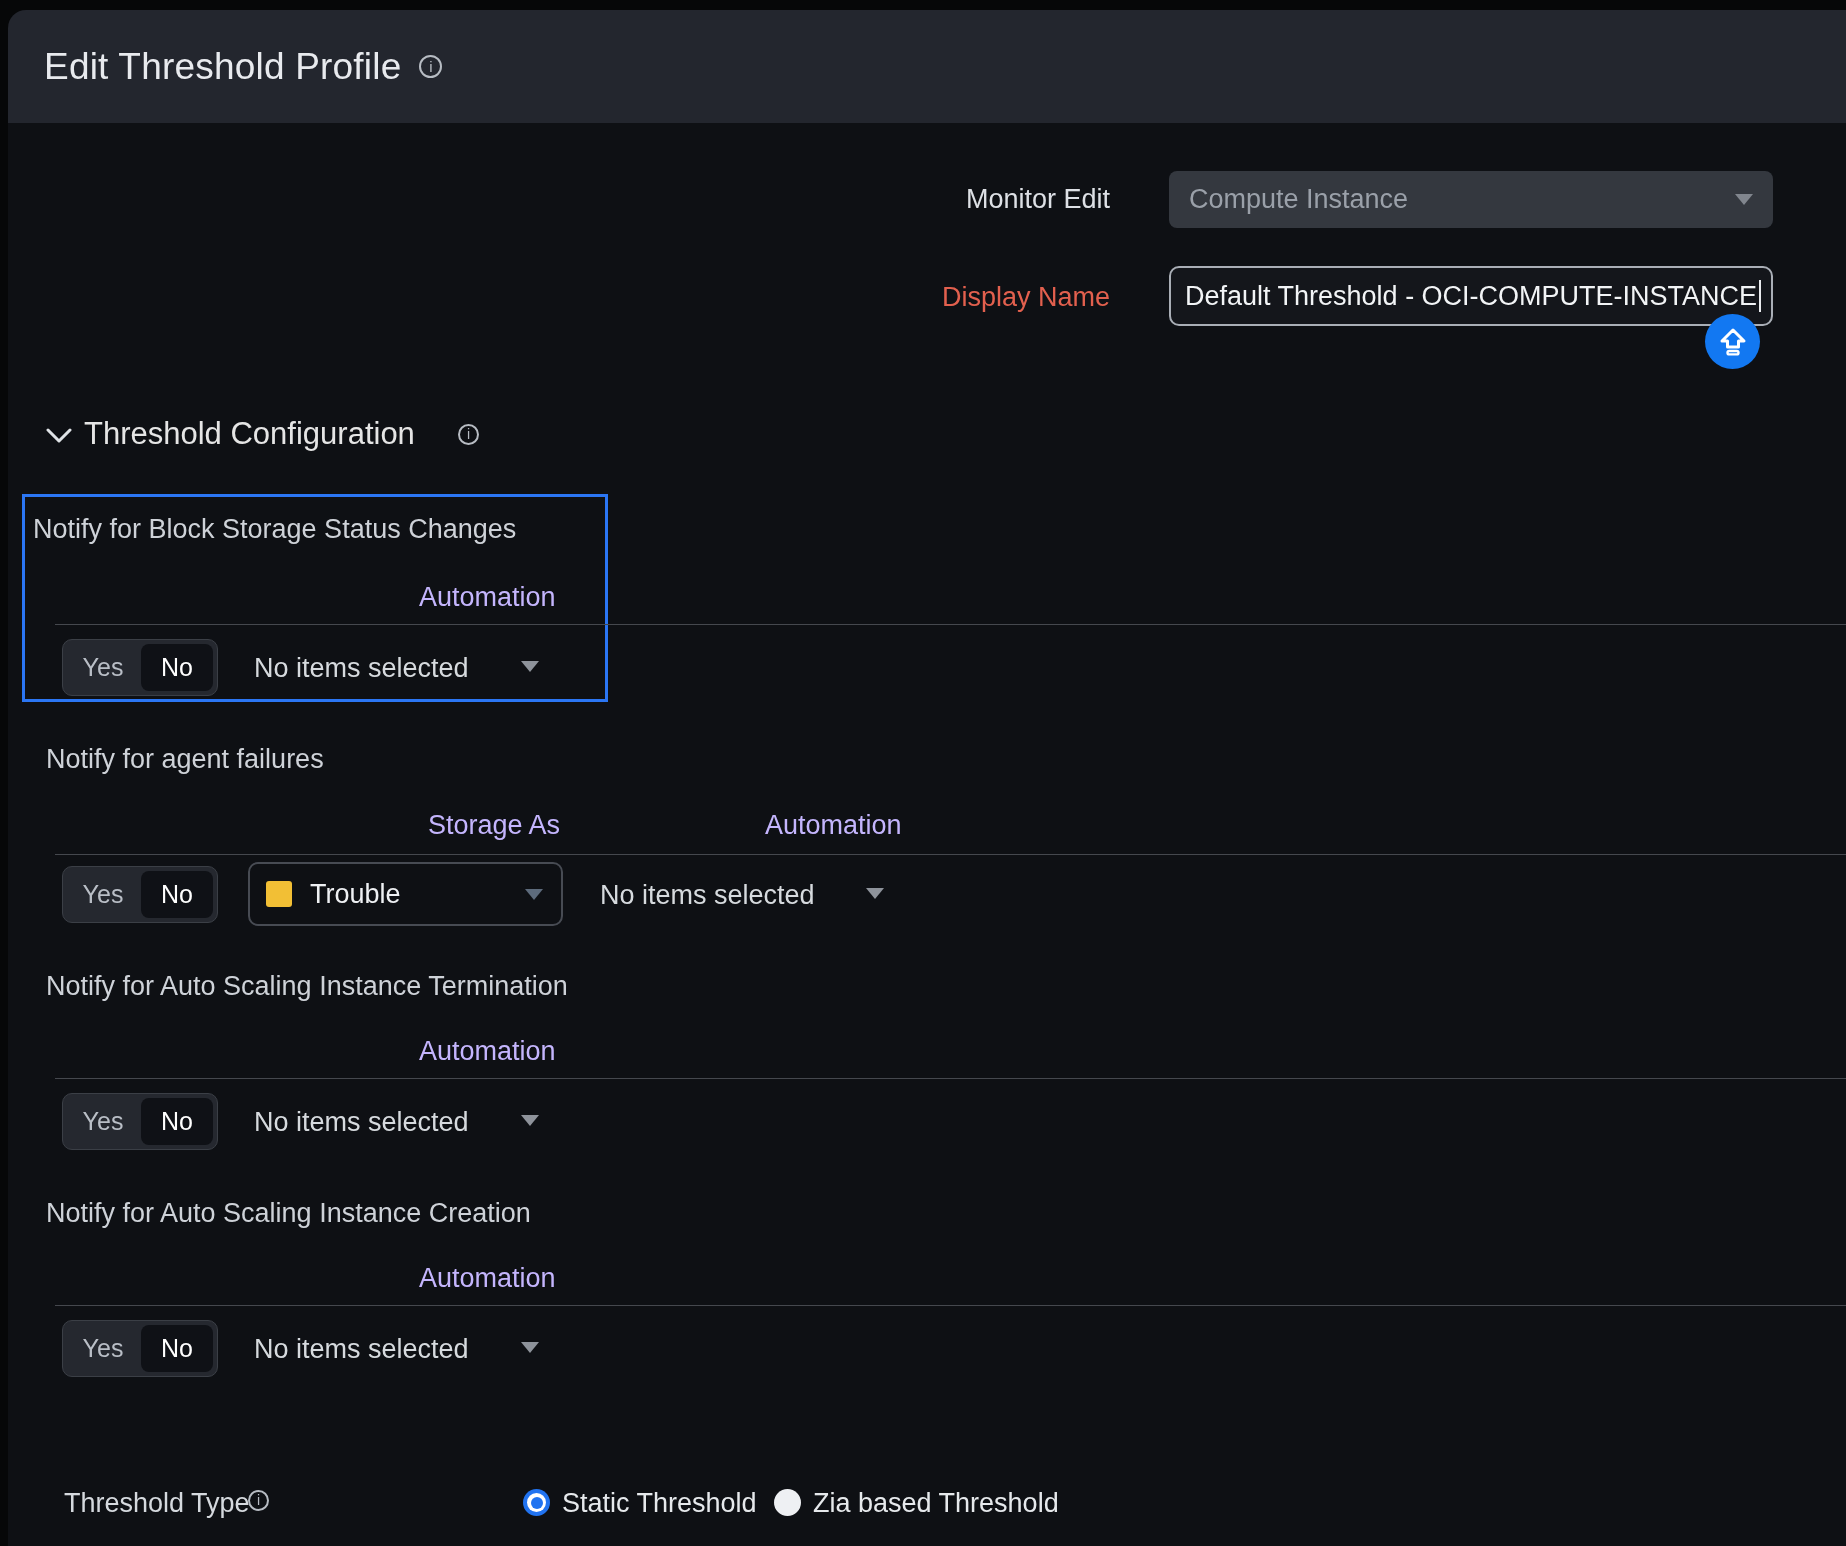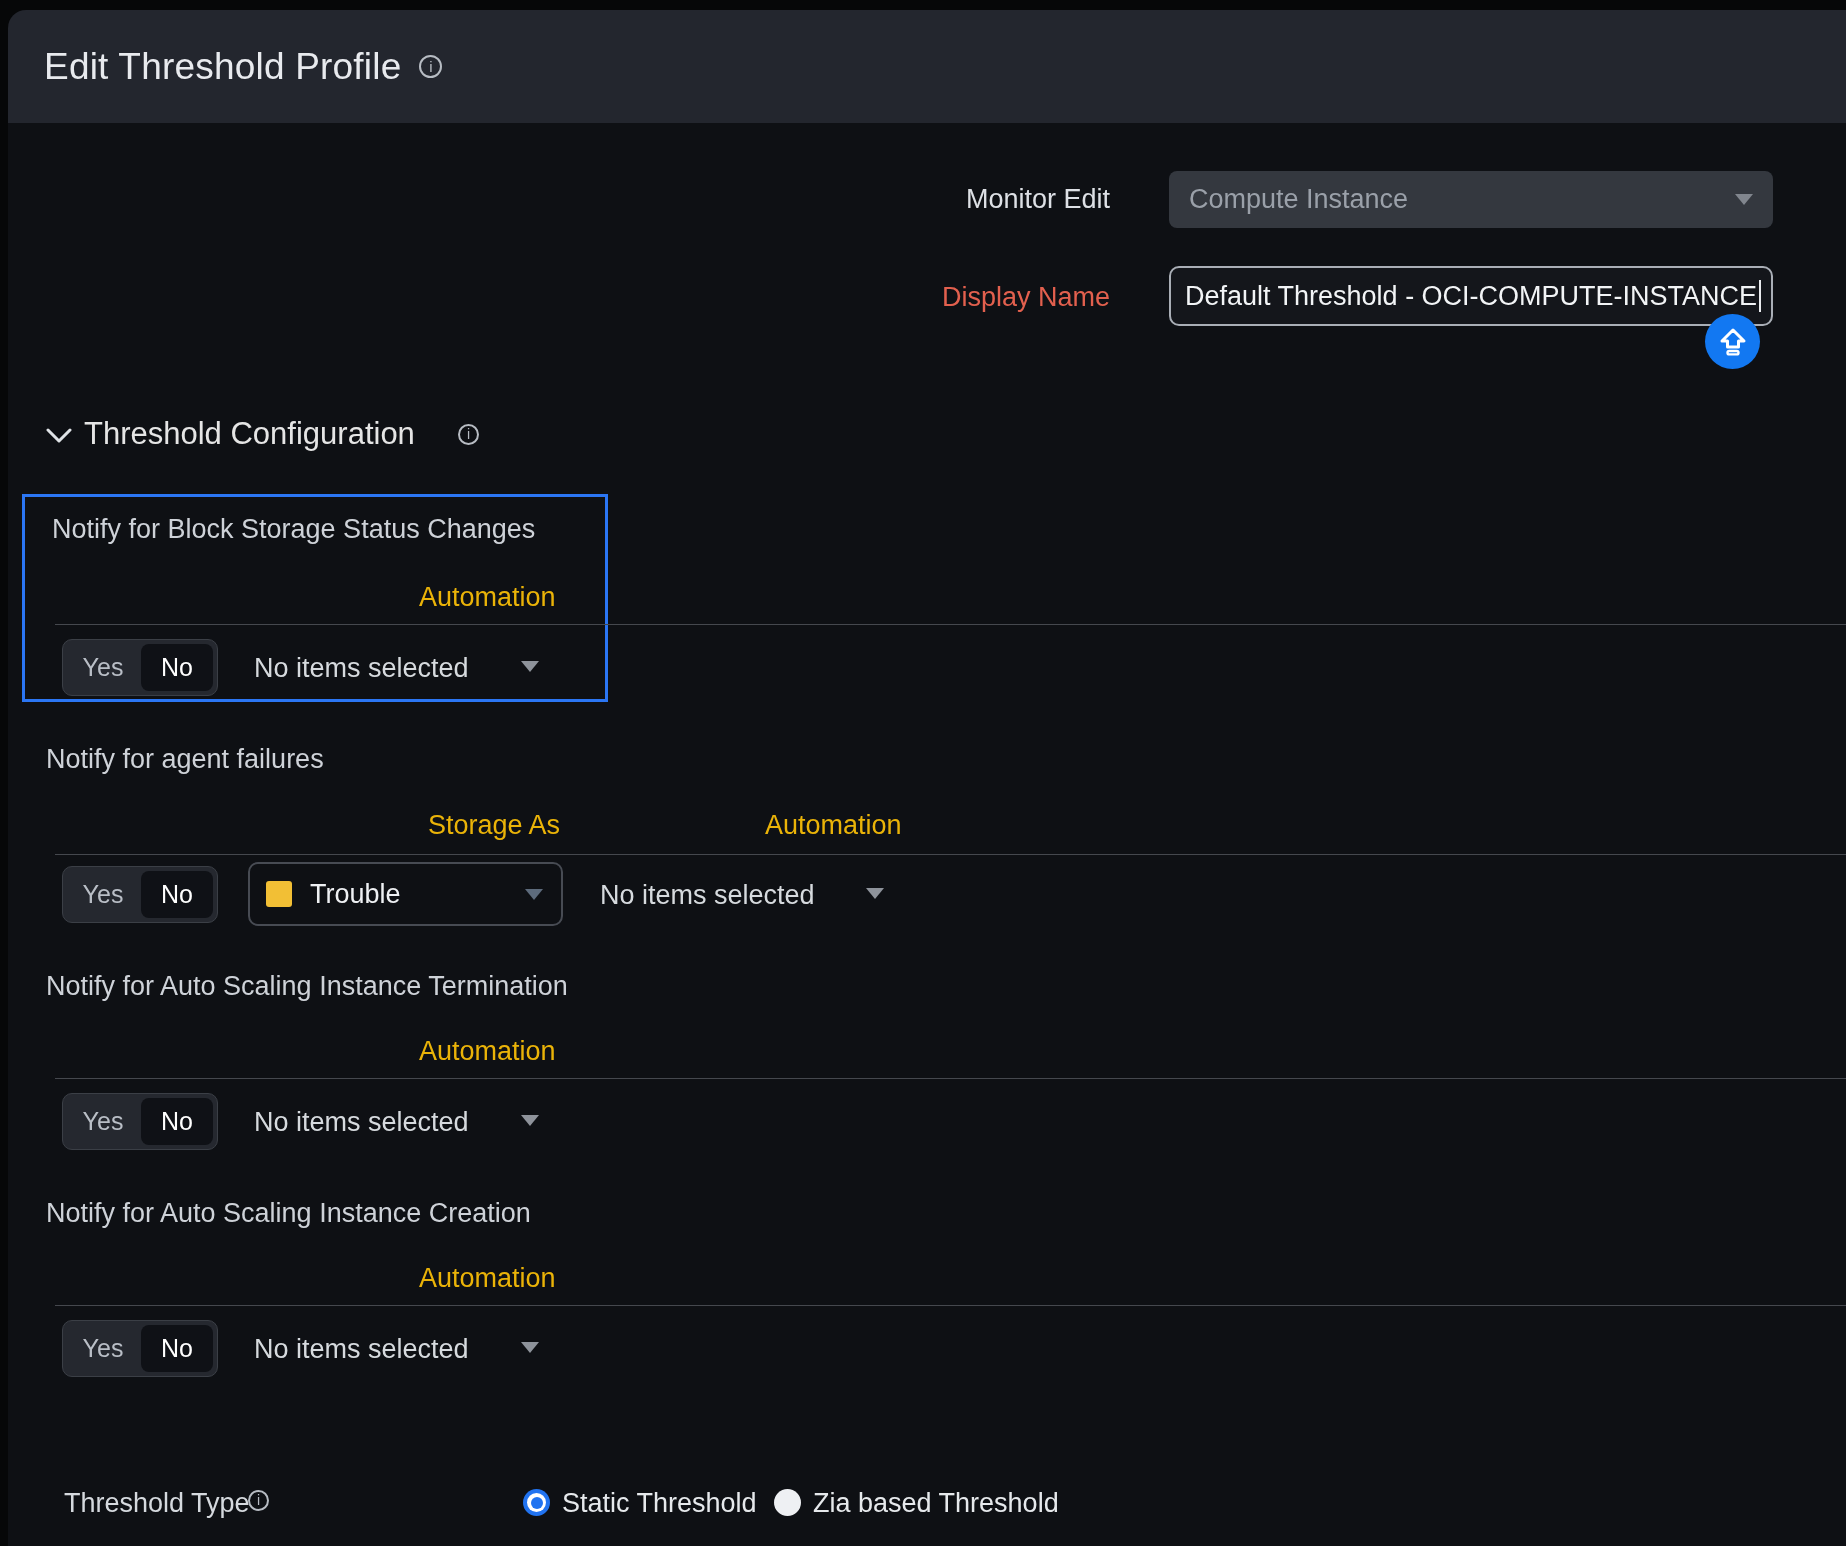--- a/index.html
+++ b/index.html
@@ -132,21 +132,21 @@
     color: #c6cacf;
   }
 
   .highlight-box {
     left: 22px; top: 494px;
     width: 586px; height: 208px;
     border: 3px solid #2b76f4;
   }
 
   .row-label { font-size: 27px; color: #ced2d8; }
-  .col-header { font-size: 27px; color: #eab308; text-align: center; }
+  .col-header { font-size: 27px; color: #c4b5fd; text-align: center; }
   .divider { left: 55px; right: 0; height: 1px; background: #45484e; }
 
   .toggle {
     left: 62px;
     width: 156px; height: 57px;
     background: #25282f;
     border: 1px solid #3b3f46;
     border-radius: 10px;
   }
   .toggle-yes {
@@ -266,21 +266,21 @@
   <span class="abs section-chevron">
     <svg width="26" height="16" viewBox="0 0 26 16">
       <polyline points="2,2 13,13 24,2" fill="none" stroke="#dfe3e7" stroke-width="3" stroke-linecap="round" stroke-linejoin="round"></polyline>
     </svg>
   </span>
   <div class="abs section-title">Threshold Configuration</div>
   <i class="abs info-icon small" style="left:458px; top:424px">i</i>
 
   <div class="abs highlight-box"></div>
 
-  <div class="abs row-label" style="left:52px; top:514px">Notify for Block Storage Status Changes</div>
+  <div class="abs row-label" style="left:33px; top:514px">Notify for Block Storage Status Changes</div>
   <div class="abs col-header" style="left:419px; top:582px">Automation</div>
   <div class="abs divider" style="top:624px"></div>
   <div class="abs toggle" style="top:639px">
     <span class="toggle-yes">Yes</span>
     <span class="toggle-no">No</span>
   </div>
   <div class="abs dd-value" style="left:254px; top:653px">No items selected</div>
   <span class="abs dd-caret" style="left:521px; top:661px"></span>
 
   <div class="abs row-label" style="left:46px; top:744px">Notify for agent failures</div>

